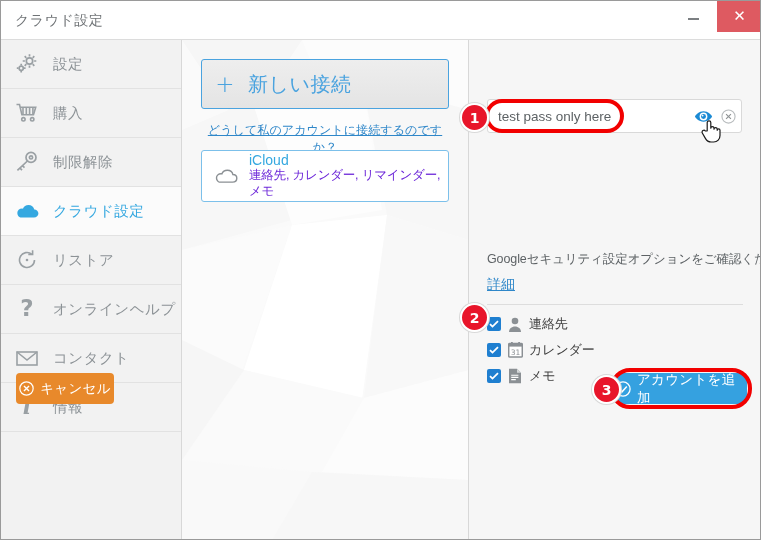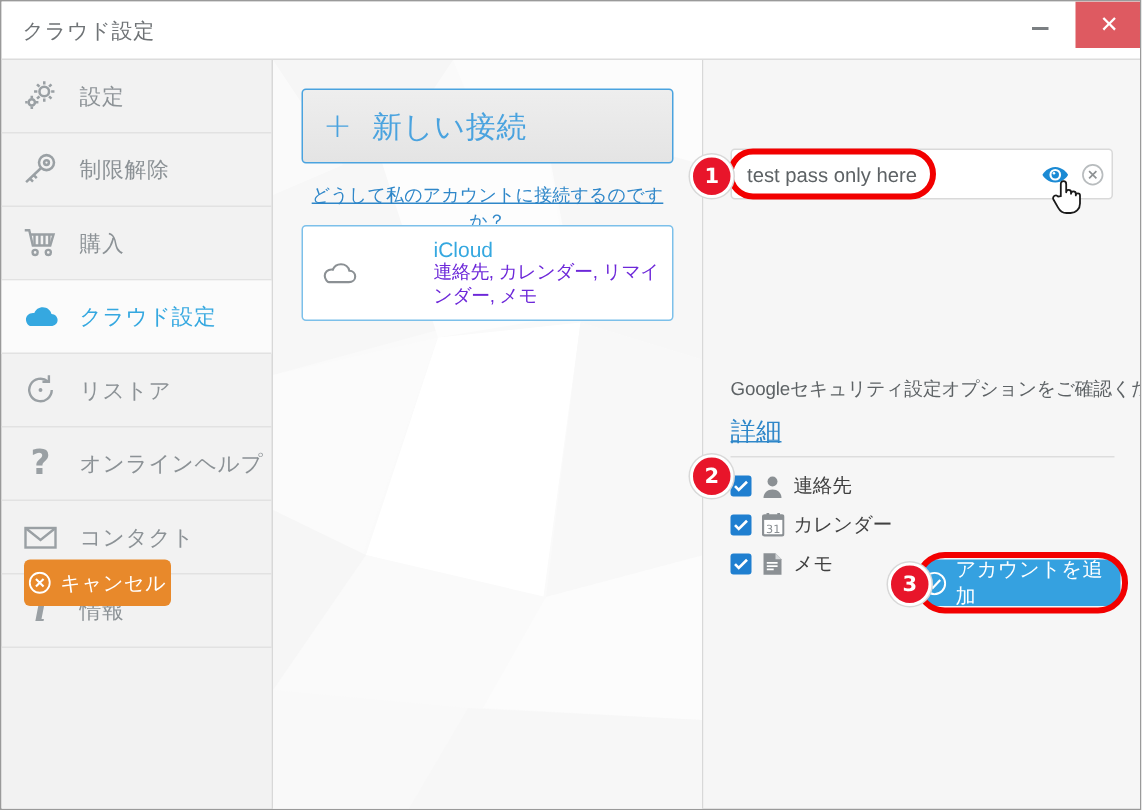--- a/index.html
+++ b/index.html
@@ -168,29 +168,28 @@
     color: #2f87c9;
     text-decoration: underline;
     cursor: pointer;
     letter-spacing: .1px;
   }
   .icloud-card {
     position: absolute;
     left: 19px;
     top: 110px;
     width: 248px;
-    height: 64px;
+    height: 52px;
     box-sizing: border-box;
     border: 1px solid #7cc0ea;
     border-radius: 3px;
     background: #ffffff;
     display: flex;
     align-items: center;
     cursor: default;
-    gap: 40px;
   }
   .icloud-card .cloud-ico {
     width: 47px;
     display: flex;
     align-items: center;
     justify-content: center;
     color: #8b9094;
     flex: none;
   }
   .icloud-title {
@@ -266,21 +265,21 @@
     top: 211px;
     font-size: 12.5px;
     color: #5d6265;
     letter-spacing: -0.1px;
     white-space: nowrap;
   }
   .detail-link {
     position: absolute;
     left: 18px;
     top: 236px;
-    font-size: 17px;
+    font-size: 14px;
     color: #2f87c9;
     text-decoration: underline;
     cursor: pointer;
   }
   .divider {
     position: absolute;
     left: 18px;
     top: 264px;
     width: 256px;
     height: 1px;
@@ -410,42 +409,42 @@
             <path d="M7.2 11.8v1.6M7.2 19v1.6M2.8 16.2h1.6M10 16.2h1.6"></path>
           </g>
         </svg>
       </span>
       <span class="nav-label">設定</span>
     </div>
 
     <div class="nav-item">
       <span class="nav-icon">
         <svg width="26" height="24" viewBox="0 0 26 24">
-          <g fill="none" stroke="currentColor" stroke-width="1.7">
-            <circle cx="17" cy="7.4" r="5"></circle>
-            <circle cx="17" cy="7.4" r="1.6"></circle>
-            <path d="M13.4 11L3.4 20.4M5.8 17.9l2.2 2.2M8.3 15.5l2.2 2.2"></path>
-          </g>
-        </svg>
-      </span>
-      <span class="nav-label">制限解除</span>
-    </div>
-
-    <div class="nav-item">
-      <span class="nav-icon">
-        <svg width="26" height="24" viewBox="0 0 26 24">
           <g fill="none" stroke="currentColor" stroke-width="1.6">
             <path d="M2.5 3.5h3l2.4 10.2h11.6l2.2-7.4H6.6"></path>
             <path d="M9 6.3v7.4M12.3 6.3v7.4M15.6 6.3v7.4M18.9 6.3v7.4"></path>
             <circle cx="9.4" cy="18.3" r="1.7"></circle>
             <circle cx="18.2" cy="18.3" r="1.7"></circle>
           </g>
         </svg>
       </span>
       <span class="nav-label">購入</span>
+    </div>
+
+    <div class="nav-item">
+      <span class="nav-icon">
+        <svg width="26" height="24" viewBox="0 0 26 24">
+          <g fill="none" stroke="currentColor" stroke-width="1.7">
+            <circle cx="17" cy="7.4" r="5"></circle>
+            <circle cx="17" cy="7.4" r="1.6"></circle>
+            <path d="M13.4 11L3.4 20.4M5.8 17.9l2.2 2.2M8.3 15.5l2.2 2.2"></path>
+          </g>
+        </svg>
+      </span>
+      <span class="nav-label">制限解除</span>
     </div>
 
     <div class="nav-item active">
       <span class="nav-icon">
         <svg width="26" height="20" viewBox="0 0 26 20">
           <path fill="currentColor" d="M6.4 16.4h13.6c2.5 0 4.4-1.7 4.4-4 0-2.2-1.8-3.9-4.1-4-.5-2.6-2.9-4.5-5.8-4.5-2.6 0-4.8 1.6-5.6 3.8-.3-.1-.6-.1-.9-.1-2.6 0-4.7 1.9-4.7 4.4 0 2.5 1.9 4.4 3.1 4.4z"></path>
         </svg>
       </span>
       <span class="nav-label">クラウド設定</span>
     </div>

